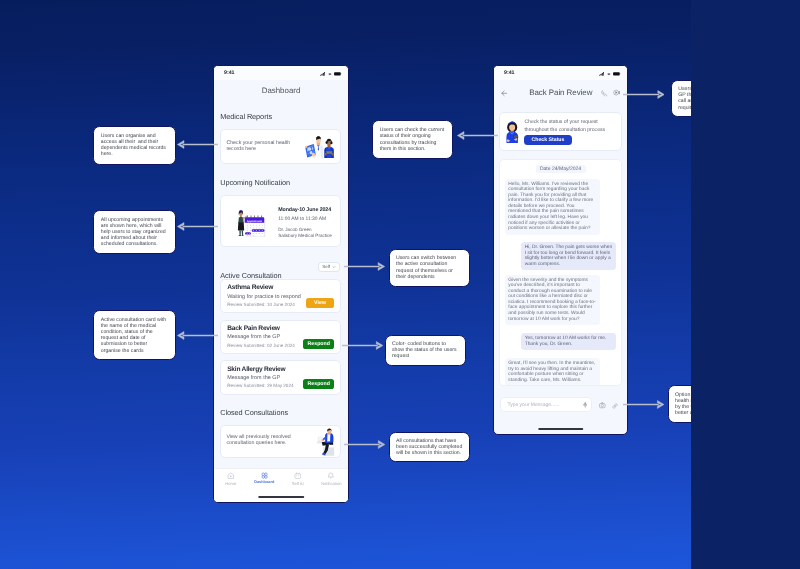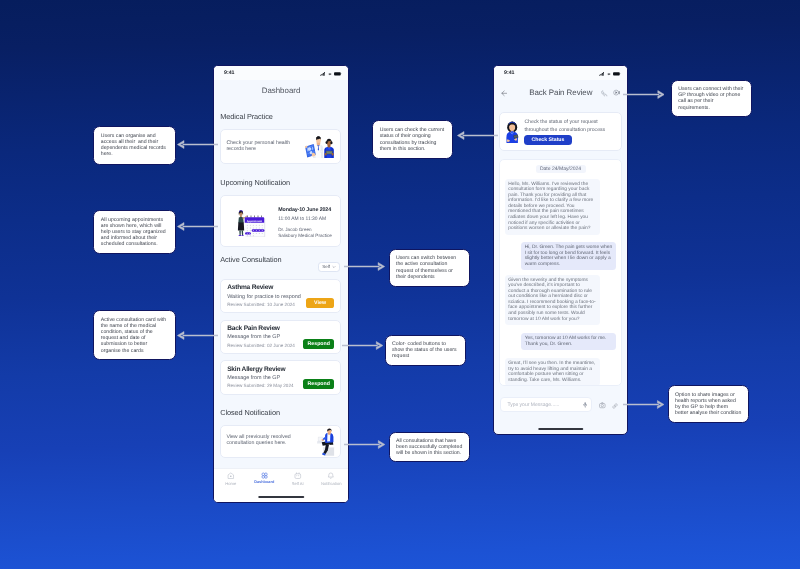--- a/index.html
+++ b/index.html
@@ -1,19 +1,19 @@
 <!DOCTYPE html>
 <html><head>
 <meta charset="utf-8">
 <title>Healthcare App Annotated Screens</title>
 <style>
   html,body{margin:0;padding:0;}
   body{width:800px;height:569px;overflow:hidden;font-family:"Liberation Sans",sans-serif;
        background:#0b2264;-webkit-font-smoothing:antialiased;text-rendering:geometricPrecision;}
-  .stage{position:relative;width:800px;height:569px;overflow:hidden;
+  .stage{position:relative;width:691px;height:569px;overflow:hidden;
     background:linear-gradient(178deg,#061d5d 0%,#081f63 8%,#0a287c 25.5%,#0c2d89 37%,#0f3296 50%,#133ba8 63%,#1740b6 75.5%,#1a4ac6 86%,#1c52d4 95%,#1d56da 100%);}
 
   
   .phone{position:absolute;background:#f4f8fe;border:1.6px solid #0f1560;border-radius:5px;overflow:hidden;}
   #phone-left{left:213px;top:65px;width:134px;height:436px;}
   #phone-right{left:493px;top:65px;width:133px;height:368px;}
 
   .statusbar{height:14px;display:flex;align-items:flex-end;justify-content:space-between;
              padding:0 6.5px 4.2px 10px;background:#fafcfe;box-sizing:border-box;}
   .statusbar .time{font-size:5.25px;font-weight:700;color:#12161d;letter-spacing:0;}
@@ -106,21 +106,21 @@
             <path d="M2.9 5.3a7.7 7.7 0 0 1 10.2 0" stroke="#0d1117" stroke-width="1.7" fill="none" stroke-linecap="round"></path>
             <path d="M4.9 7.4a5 5 0 0 1 6.2 0" stroke="#0d1117" stroke-width="1.6" fill="none" stroke-linecap="round"></path>
           </svg>
 <svg width="7.6" height="3.6" viewBox="0 0 25 12">
             <rect x="0" y="0.6" width="22.4" height="10.8" rx="3" fill="#0d1117"></rect>
             <path d="M23.6 4.2c1.1.5 1.1 3.1 0 3.6z" fill="#0d1117"></path>
           </svg>
 </span>
       </div>
   <div class="hdr-title">Dashboard</div>
-  <div class="sec-title" style="position:absolute;left:6.2px;top:47.3px">Medical Practice</div>
+  <div class="sec-title" style="position:absolute;left:6.2px;top:47.3px">Medical Reports</div>
   <div class="wcard mr-card" style="position:absolute;left:5.7px;top:63px;width:121.5px">
     <div class="mr-text">Check your personal health records here</div>
     <div style="position:absolute;right:4.5px;bottom:0.5px"><svg width="31" height="23" viewBox="0 0 62 46">
 
 <g>
  <path d="M16 46 L16 26 C16 22 18.6 19.6 22 19 L31.6 19 C35 19.6 37.6 22 37.6 26 L37.6 46 Z" fill="#fbfcfe"></path>
  <path d="M16 46 L16 26 C16 23.4 17.2 21.4 18.8 20.2 L21.4 46 Z" fill="#e9edf4"></path>
  <path d="M32.2 20.2 C34.4 21.4 36 23.4 36 26 L36 46 L32 46 Z" fill="#e9edf4"></path>
  <path d="M22.6 19.4 L26.8 25.4 L31 19.4 L26.8 17.8 Z" fill="#f3f5f9"></path>
  <path d="M24.4 20.6 L26.8 23.8 L29.2 20.6 L26.8 19.4 Z" fill="#2b52d8"></path>
@@ -260,21 +260,21 @@
               <circle cx="26.5" cy="48.7" r=".95"></circle>
               <circle cx="31.3" cy="48.7" r=".95"></circle>
             </g>
 </svg></div>
     <div class="ap-right">
       <div class="ap-date">Monday-10 June 2024</div>
       <div class="ap-time">11:00 AM to 11:30 AM</div>
       <div class="ap-doc"><span>Dr. Jacob Green</span><br><span>Salisbury Medical Practice</span></div>
     </div>
   </div>
-  <div class="sec-title" style="position:absolute;left:6.2px;top:190px">Active Consultation</div>
+  <div class="sec-title" style="position:absolute;left:6.2px;top:206px">Active Consultation</div>
   <div class="sel-pill" style="position:absolute;left:103.60000000000002px;top:195.7px">
         <span>Self</span>
         <svg width="4" height="4" viewBox="0 0 12 12">
           <path d="M2.6 4.4 6 7.8l3.4-3.4" fill="none" stroke="#6b7180" stroke-width="1.3" stroke-linecap="round" stroke-linejoin="round"></path>
         </svg>
       </div>
   <div class="wcard cs-card" style="position:absolute;left:5.7px;top:213.3px;width:121.5px">
     <div class="cs-title">Asthma Review</div>
     <div class="cs-status">Waiting for practice to respond</div>
     <div class="cs-sub">Review Submitted: 10 June 2024</div>
@@ -285,21 +285,21 @@
     <div class="cs-status">Message from the GP</div>
     <div class="cs-sub">Review Submitted: 02 June 2024</div>
     <div class="cs-btn" style="background:#0a8017;width:31.1px">Respond</div>
   </div>
   <div class="wcard cs-card" style="position:absolute;left:5.7px;top:294.4px;width:121.5px">
     <div class="cs-title">Skin Allergy Review</div>
     <div class="cs-status">Message from the GP</div>
     <div class="cs-sub">Review Submitted: 29 May 2024</div>
     <div class="cs-btn" style="background:#0a8017;width:31.1px">Respond</div>
   </div>
-  <div class="sec-title" style="position:absolute;left:6.2px;top:343.4px">Closed Notification</div>
+  <div class="sec-title" style="position:absolute;left:6.2px;top:343.4px">Closed Consultations</div>
   <div class="wcard cl-card" style="position:absolute;left:5.7px;top:359.3px;width:121.5px">
     <div class="cl-text">View all previously resolved consultation queries here.</div>
     <div style="position:absolute;right:5.4px;bottom:-3.7px"><svg width="18" height="28" viewBox="0 0 36 56">
 
 <path d="M12.6 38 L34.2 38 L34.2 55.4 L12.6 55.4 Z" fill="#dfe2e8"></path>
 <path d="M12.6 38 L34.2 38 L34.2 40.2 L12.6 40.2 Z" fill="#eceef2"></path>
 
 <path d="M17.6 33.4 L24 33.4 L21.2 46 L15.6 45 Z" fill="#121620"></path>
 <path d="M15.6 44 L21.4 45 L17.2 52 L12.4 50.4 Z" fill="#121620"></path>
 <path d="M11.4 49.6 L17.4 51.6 L16.2 54.8 L10 53 Z" fill="#1f4de0"></path>

